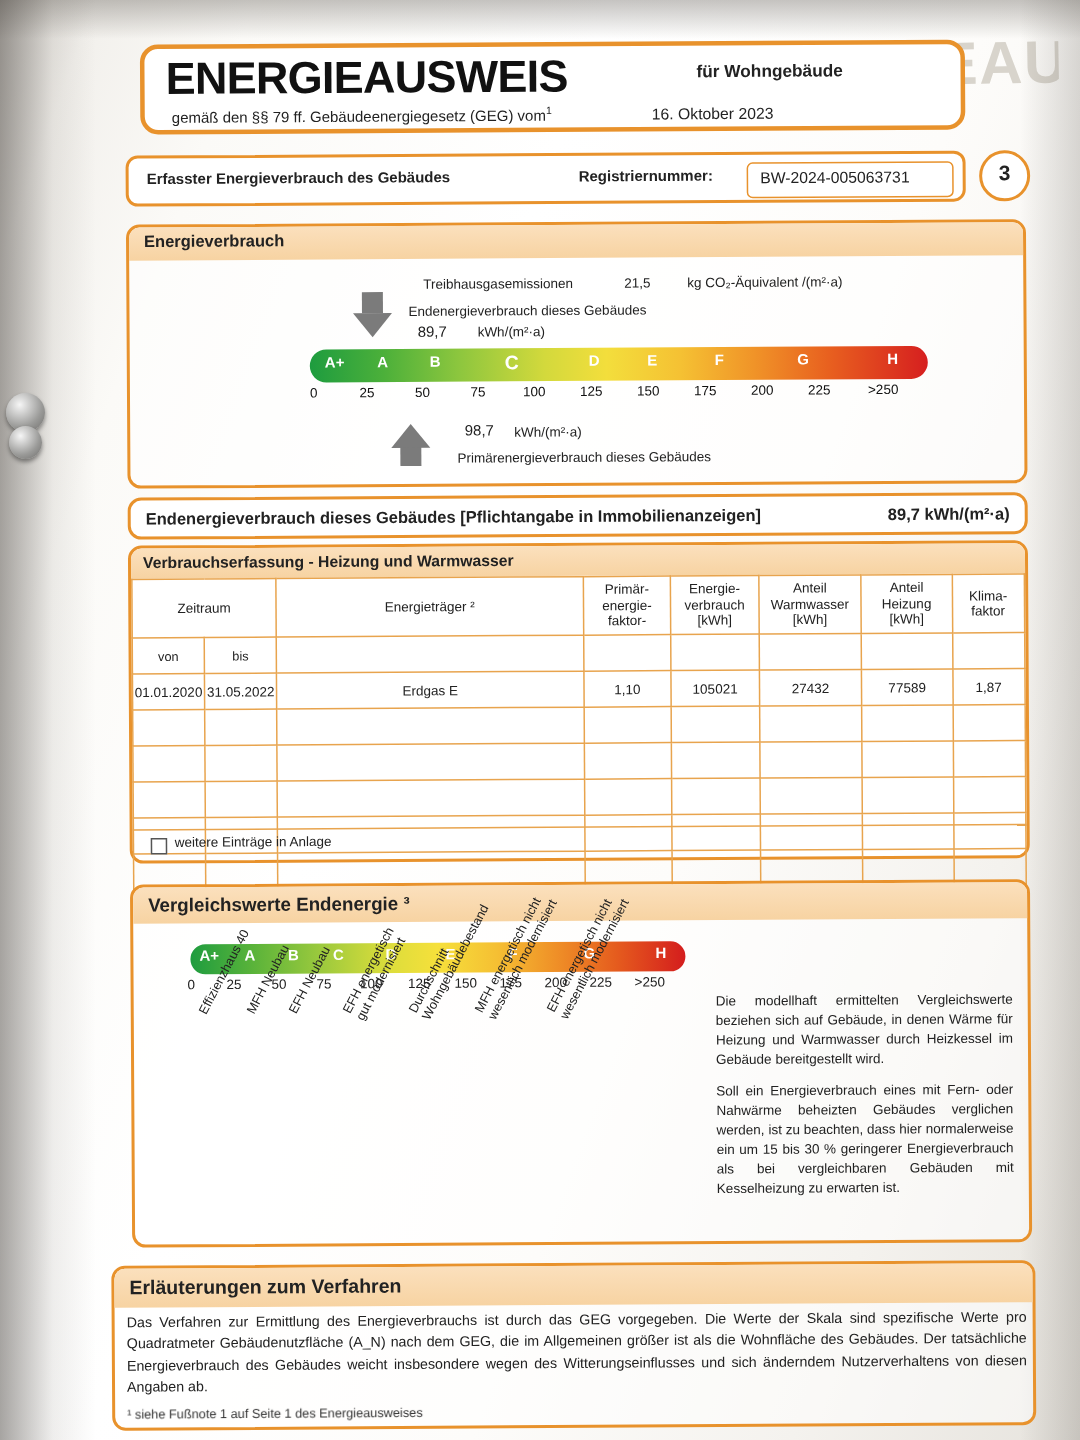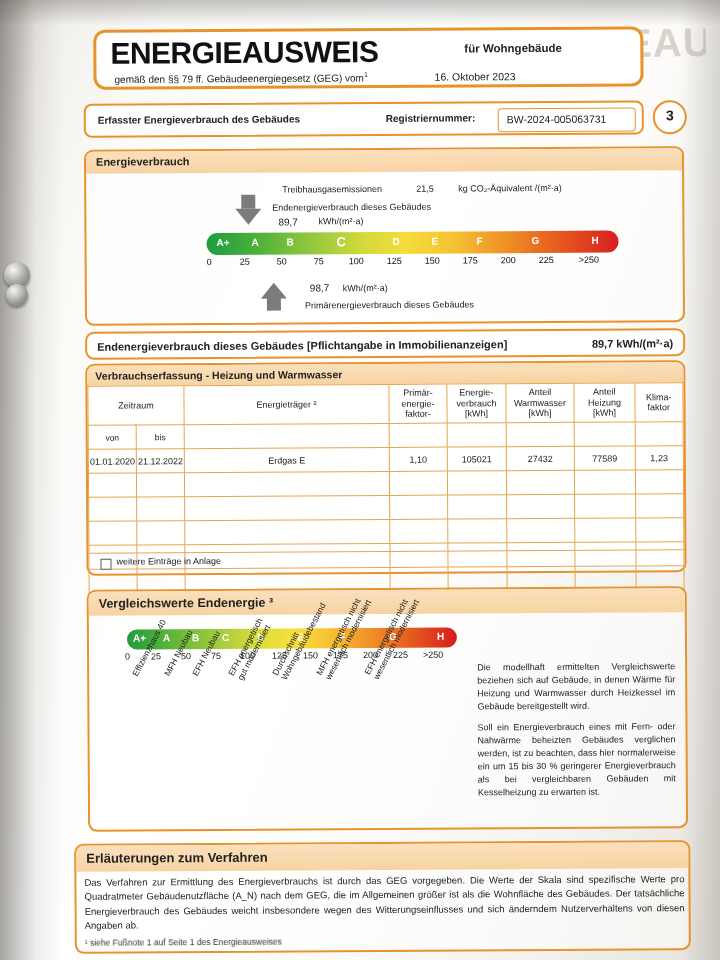--- a/index.html
+++ b/index.html
@@ -239,27 +239,27 @@
         <td>bis</td>
         <td></td>
         <td></td>
         <td></td>
         <td></td>
         <td></td>
         <td></td>
       </tr>
       <tr>
         <td>01.01.2020</td>
-        <td>21.12.2022</td>
+        <td>31.05.2022</td>
         <td>Erdgas E</td>
         <td>1,10</td>
         <td>105021</td>
         <td>27432</td>
         <td>77589</td>
-        <td>1,23</td>
+        <td>1,87</td>
       </tr>
       <tr>
             <td></td>
             <td></td>
             <td></td>
             <td></td>
             <td></td>
             <td></td>
             <td></td>
             <td></td>

